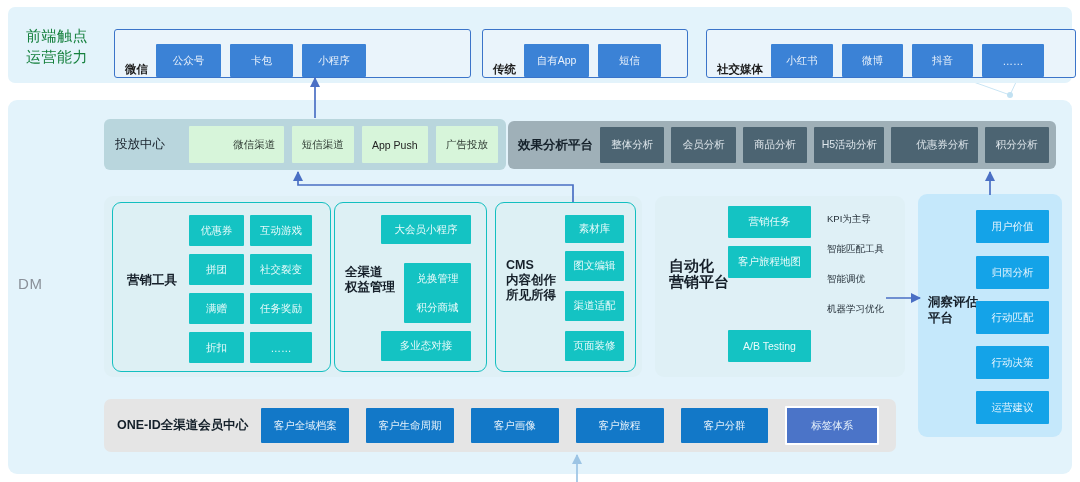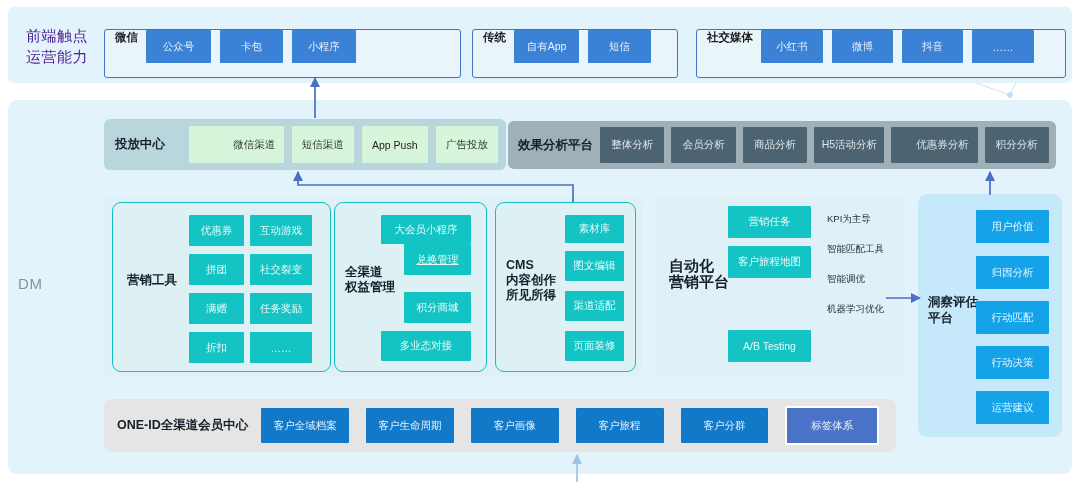--- a/index.html
+++ b/index.html
@@ -7,38 +7,38 @@
        font-family:"Liberation Sans","DejaVu Sans",sans-serif;}
 
   #stage{position:absolute;left:0;top:0;width:1080px;height:482px;}
 
   .net-bg{position:absolute;left:0;top:0;width:1080px;height:482px;pointer-events:none;}
 
   
   .topband{position:absolute;left:8px;top:7px;width:1064px;height:76px;
            background:#e3f3fb;border-radius:7px;}
   .topband-label{position:absolute;left:18px;top:18px;width:80px;
-                 font-size:15px;line-height:21px;color:#4c1d95;letter-spacing:.5px;}
+                 font-size:15px;line-height:21px;color:#15803d;letter-spacing:.5px;}
 
   .grp{position:absolute;top:22px;height:47px;border:1.6px solid #3b74c9;
-       border-radius:3px;background:#eaf4fb;display:flex;align-items:flex-start;}
+       border-radius:3px;background:#eaf4fb;display:flex;align-items:flex-end;margin-left:10px;}
   .grp-name{font-size:11.5px;font-weight:bold;color:#1d1d1d;margin:0 8px 0 10px;white-space:nowrap;}
   .chip{background:#3b82d6;color:#eaf2fb;font-size:10.5px;
         display:flex;align-items:center;justify-content:center;
         height:33px;margin-right:9px;border-radius:1px;white-space:nowrap;}
 
   
   .dm{position:absolute;left:8px;top:100px;width:1064px;height:374px;
       background:#e3f3fb;border-radius:9px;}
   .dm-label{position:absolute;left:18px;top:275px;font-size:15px;color:#8a9099;letter-spacing:.6px;}
 
   
   .row2-left{position:absolute;left:104px;top:119px;width:402px;height:51px;
              background:#b9d6dd;border-radius:6px;display:flex;align-items:center;}
-  .row2-left .r2name{font-size:12.5px;font-weight:bold;color:#17202a;margin:0 24px 0 11px;white-space:nowrap;}
+  .row2-left .r2name{font-size:12.5px;font-weight:normal;color:#17202a;margin:0 24px 0 11px;white-space:nowrap;}
   .greenchip{background:#d7f5da;color:#2f3b33;font-size:10.5px;height:37px;
              display:flex;align-items:center;justify-content:center;margin-right:8px;border-radius:1px;white-space:nowrap;}
   .greenchip.dark{color:#222;}
 
   .row2-right{position:absolute;left:508px;top:121px;width:548px;height:48px;
               background:#9fb0b8;border-radius:6px;display:flex;align-items:center;}
   .row2-right .r2name{font-size:12.5px;font-weight:bold;color:#14202a;margin:0 7px 0 10px;white-space:nowrap;}
   .slatechip{background:#4c6472;color:#dfe7ec;font-size:10.5px;height:36px;
              display:flex;align-items:center;justify-content:center;margin-right:7px;border-radius:1px;white-space:nowrap;}
 
@@ -165,21 +165,21 @@
     <span class="tchip" style="left:76px;top:90px;width:55px;height:31px;">满赠</span>
     <span class="tchip" style="left:137px;top:90px;width:62px;height:31px;">任务奖励</span>
     <span class="tchip" style="left:76px;top:129px;width:55px;height:31px;">折扣</span>
     <span class="tchip" style="left:137px;top:129px;width:62px;height:31px;">……</span>
   </div>
 
   <div class="tealbox" style="left:334px;top:202px;width:151px;height:168px;">
     <span class="bx-title" style="left:10px;top:62px;">全渠道</span>
     <span class="bx-title" style="left:10px;top:77px;">权益管理</span>
     <span class="tchip" style="left:46px;top:12px;width:90px;height:29px;">大会员小程序</span>
-    <span class="tchip" style="left:69px;top:41px;width:67px;height:31px;text-decoration:underline;">兑换管理</span>
+    <span class="tchip" style="left:69px;top:60px;width:67px;height:31px;">兑换管理</span>
     <span class="tchip" style="left:69px;top:89px;width:67px;height:31px;">积分商城</span>
     <span class="tchip" style="left:46px;top:128px;width:90px;height:30px;">多业态对接</span>
   </div>
 
   <div class="tealbox" style="left:495px;top:202px;width:139px;height:168px;">
     <span class="bx-title" style="left:10px;top:55px;">CMS</span>
     <span class="bx-title" style="left:10px;top:70px;">内容创作</span>
     <span class="bx-title" style="left:10px;top:85px;">所见所得</span>
     <span class="tchip" style="left:69px;top:12px;width:59px;height:28px;">素材库</span>
     <span class="tchip" style="left:69px;top:48px;width:59px;height:30px;">图文编辑</span>

